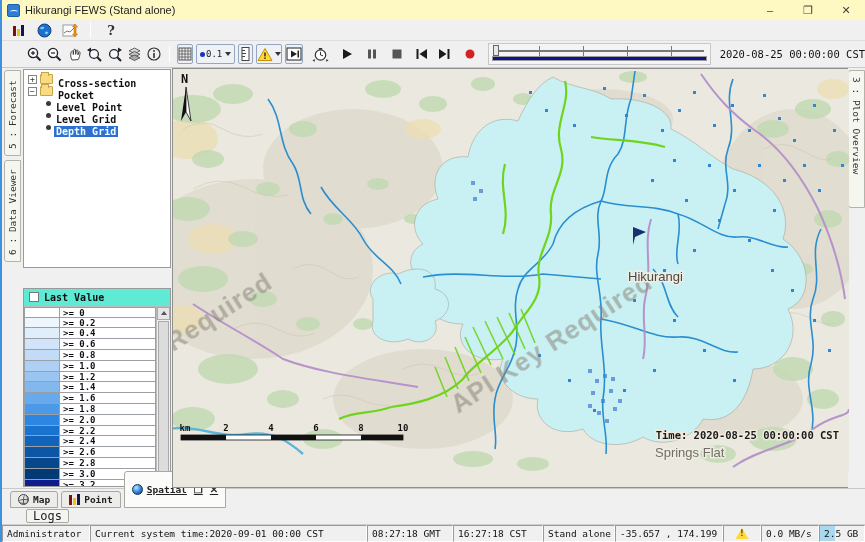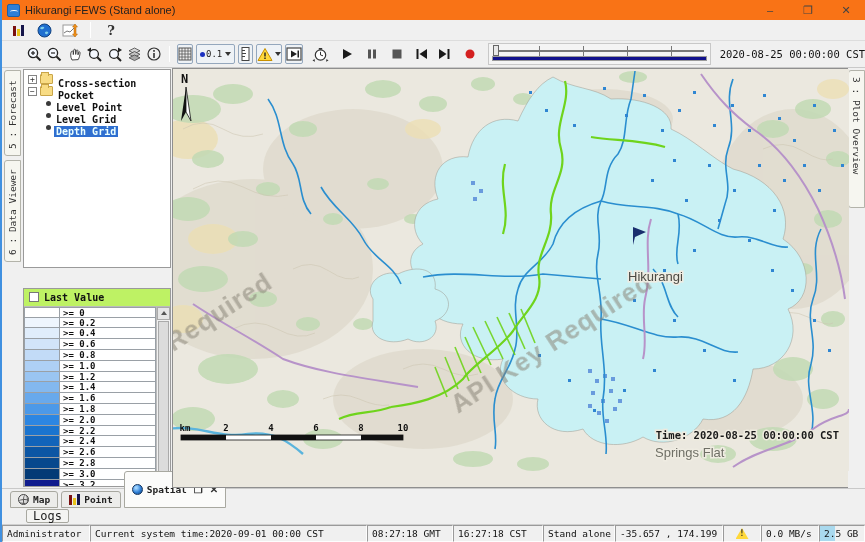--- a/index.html
+++ b/index.html
@@ -1,20 +1,20 @@
 <!DOCTYPE html>
 <html><head>
 <meta charset="utf-8">
 <style>
   * { margin:0; padding:0; box-sizing:border-box; }
   html,body { width:865px; height:542px; background:#e8e8e8; font-family:"Liberation Sans",sans-serif; }
   .window { width:865px; height:542px; background:#f0f0f0; border-left:2px solid #4090e0; display:flex; flex-direction:column; overflow:hidden; }
 
   
-  .titlebar { height:20px; background:#f97316; display:flex; align-items:center; padding-left:5px; font-size:11px; color:#222; flex:0 0 auto; }
+  .titlebar { height:20px; background:#fef9c3; display:flex; align-items:center; padding-left:5px; font-size:11px; color:#222; flex:0 0 auto; }
   .app-icon { width:13px; height:13px; background:#2f7fd6; border:1px solid #1a5fa8; border-radius:2px; margin-right:5px; position:relative; }
   .app-icon::after { content:""; position:absolute; left:2px; top:5px; width:8px; height:3px; border-top:1.5px solid #fff; border-radius:50%; }
   .win-controls { margin-left:auto; display:flex; height:100%; }
   .win-btn { width:38px; height:100%; display:flex; align-items:center; justify-content:center; font-size:11px; color:#444; }
 
   
   .menubar { height:18px; background:#f0f0f0; border-bottom:1px solid #ddd; display:flex; align-items:center; padding-left:6px; flex:0 0 auto; }
   .menu-item { font-size:11px; color:#222; padding:1px 7px; }
   .toolbar1 { height:21px; background:#f0f0f0; border-bottom:1px solid #ddd; display:flex; align-items:center; padding-left:6px; gap:6px; flex:0 0 auto; }
   .toolbar2 { height:27px; background:#f0f0f0; border-bottom:1px solid #c9c9c9; display:flex; align-items:center; padding-left:24px; gap:3px; flex:0 0 auto; }
@@ -47,21 +47,21 @@
   .tree-box { height:203px; background:#fff; border:1px solid #9a9a9a; overflow:hidden; font-family:"DejaVu Sans Mono",monospace; font-size:10px; font-weight:bold; color:#111; padding-top:3px; }
   .tree-row { display:flex; align-items:center; height:12px; padding-left:4px; gap:3px; white-space:nowrap; }
   .tree-row.child { padding-left:22px; }
   .expander { width:9px; height:9px; border:1px solid #848484; background:#fff; font-size:8px; line-height:7px; text-align:center; color:#333; font-weight:normal; flex:0 0 auto; }
   .folder { width:13px; height:10px; background:#f8dc84; border:1px solid #c9a548; border-radius:1px; position:relative; flex:0 0 auto; }
   .folder::before { content:""; position:absolute; top:-3px; left:0; width:6px; height:3px; background:#f8dc84; border:1px solid #c9a548; border-bottom:none; }
   .bullet { width:5px; height:5px; border-radius:50%; background:#3a3a3a; flex:0 0 auto; }
   .tree-label { padding:0 2px;margin-top:8px; }
   .tree-row.selected .tree-label { background:#2f6fd0; color:#eaffff; }
 
-  .legend-box { margin-top:20px; flex:1 1 auto; background:#bef264; border:1px solid #9a9a9a; display:flex; flex-direction:column; overflow:hidden; }
+  .legend-box { margin-top:20px; flex:1 1 auto; background:#5eead4; border:1px solid #9a9a9a; display:flex; flex-direction:column; overflow:hidden; }
   .legend-head { height:18px; display:flex; align-items:center; gap:5px; padding-left:5px; border-bottom:1px solid #bbb; font-family:"DejaVu Sans Mono",monospace; font-size:10px; font-weight:bold; color:#111; flex:0 0 auto;}
   .checkbox { width:10px; height:10px; border:1px solid #777; background:#fff; flex:0 0 auto; }
   .legend-body { flex:1 1 auto; display:flex; overflow:hidden; }
   .legend-list { flex:1 1 auto; overflow:hidden; }
   .legend-row { display:flex; height:10.8px; }
   .legend-swatch { width:36px; border:1px solid #9aa0a6; border-top:none; flex:0 0 auto; }
   .legend-row:first-child .legend-swatch { border-top:1px solid #9aa0a6; }
   .legend-label { flex:1; border:1px solid #9aa0a6; border-left:none; border-top:none; font-family:"DejaVu Sans Mono",monospace; font-size:9px; font-weight:bold; color:#111; padding-left:3px; line-height:10px; background:#fff; }
   .legend-row:first-child .legend-label { border-top:1px solid #9aa0a6; }
   .scrollbar { width:14px; flex:0 0 auto; background:#f1f1f1; border-left:1px solid #bbb; display:flex; flex-direction:column; }
@@ -69,21 +69,21 @@
   .sb-thumb { flex:1; margin:1px; background:#dcdcdc; border:1px solid #aaa; }
   .arr-up { width:0;height:0;border-left:3px solid transparent;border-right:3px solid transparent;border-bottom:4px solid #555; }
   .arr-dn { width:0;height:0;border-left:3px solid transparent;border-right:3px solid transparent;border-top:4px solid #555; }
 
   .map-wrap { flex:1 1 auto; border:1px solid #8f8f8f; border-right:none; background:#ebe8df; min-width:0; position:relative; }
   .map-wrap svg { display:block; }
 
   
   .tabbar { height:20px; background:#f0f0f0; border-top:1px solid #c9c9c9; display:flex; align-items:flex-end; padding-left:8px; gap:3px; flex:0 0 auto; }
   .btab { height:17px; display:flex; align-items:center; gap:4px; padding:0 7px; border:1px solid #a8a8a0; border-radius:3px 3px 0 0; background:#ececea; font-family:"DejaVu Sans Mono",monospace; font-size:9.5px; font-weight:bold; color:#222; }
-  .btab.active { background:#fbfbfa; height:37px; }
+  .btab.active { background:#fbfbfa; height:37px;text-decoration:underline; }
   .tab-ctl { font-size:10px; color:#333; margin-left:3px; font-weight:bold; font-family:"Liberation Sans",sans-serif; }
   .globe-mini { width:11px; height:11px; border-radius:50%; border:1px solid #444; background:radial-gradient(circle at 35% 35%, #e8e8e8 30%, #bdbdbd); position:relative; overflow:hidden;}
   .globe-mini::before{content:"";position:absolute;left:4px;top:-1px;width:3px;height:13px;border-left:1px solid #555;border-right:1px solid #555;border-radius:50%;}
   .globe-mini::after{content:"";position:absolute;top:4px;left:-1px;height:3px;width:13px;border-top:1px solid #555;border-bottom:1px solid #555;border-radius:50%;}
   .bars-mini { width:11px; height:11px; display:flex; align-items:flex-end; gap:1px; }
   .bars-mini i { display:block; width:3px; }
   .sphere-mini { width:11px; height:11px; border-radius:50%; background:radial-gradient(circle at 35% 30%, #9fd4ff 10%, #2f7fd6 55%, #123f7a); border:1px solid #12335e; }
 
   .logsrow { height:16px; background:#f0f0f0; display:flex; align-items:center; padding-left:24px; flex:0 0 auto; }
   .logs-btn { height:14px; padding:0 6px; background:#f4f4f2; border:1px solid #a8a8a0; border-radius:2px; font-family:"DejaVu Sans Mono",monospace; font-size:12px; font-weight:normal; color:#222; display:flex; align-items:center; }

